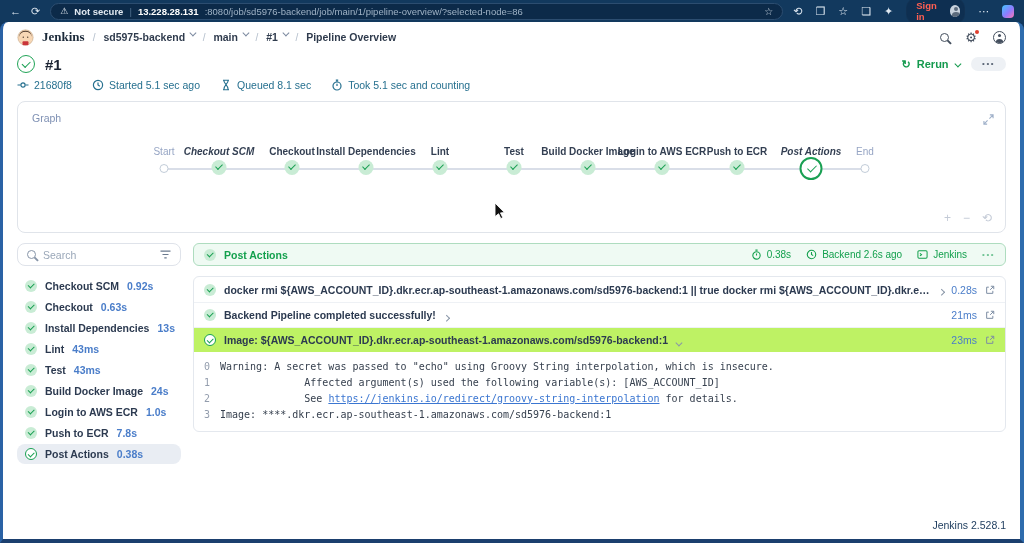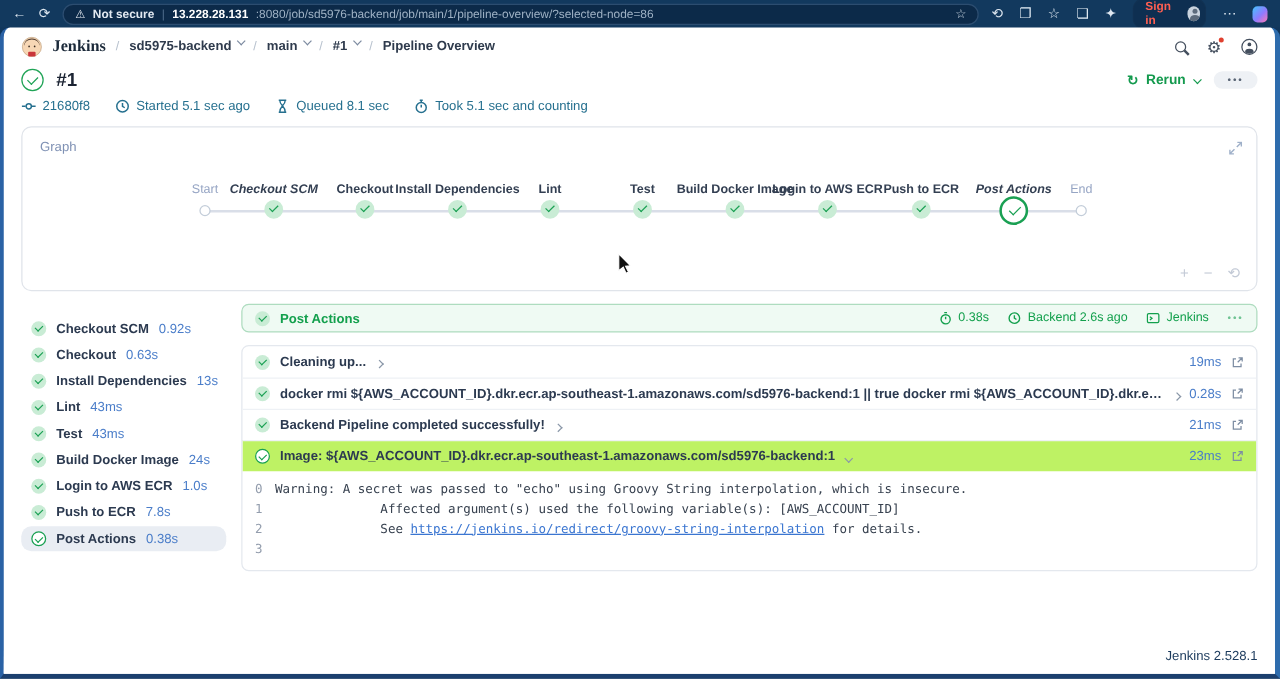--- a/index.html
+++ b/index.html
@@ -84,21 +84,21 @@
   .content-row { display:flex; margin:10px 14px 0; gap:12px; }
   .sidebar { width:164px; flex-shrink:0; }
   .searchbox { border:1px solid #dfe3ea; border-radius:8px; height:23px; display:flex; align-items:center; padding:0 9px; gap:7px; }
   .searchbox .mag { border-color:#8795a8; }
   .searchbox .mag::after { background:#8795a8; }
   .searchbox input { border:none; outline:none; flex:1; min-width:0; font-size:10.5px; color:#3a4656; font-family:inherit; }
   .searchbox input::placeholder { color:#9aa7b8; }
   .stage-list { margin-top:10px; }
   .s-item { display:flex; align-items:center; gap:8px; padding:4px 8px; border-radius:8px; margin-top:1px; }
   .s-name { font-size:10.5px; font-weight:700; color:#2c3a50; white-space:nowrap; }
-  .s-dur { font-size:10.5px; color:#4a7dc9; }
+  .s-dur { font-size:10.5px; color:#4a7dc9;font-weight:bold; }
   .s-item.selected { background:#e9edf3; }
 
   .stage-main { flex:1; min-width:0; }
   .pa-header { height:23px; background:#effaf3; border:1px solid #aedcbf; border-radius:6px; display:flex; align-items:center; padding:0 10px; gap:8px; color:#13a04d; }
   .pa-title { font-size:10.5px; font-weight:700; color:#13a04d; }
   .pa-right { margin-left:auto; display:flex; align-items:center; gap:15px; font-size:10px; color:#13a04d; }
   .pa-mitem { display:flex; align-items:center; gap:5px; }
   .pa-mitem svg { stroke:#13a04d; }
   .pa-more { font-size:8px; letter-spacing:1.5px; color:#6fc393; }
 
@@ -284,20 +284,29 @@
     <div class="zoom-controls">
       <span>+</span>
       <span>−</span>
       <span>⟲</span>
     </div>
   </div>
 
   <div class="content-row">
 
     <aside class="sidebar">
+      <div class="searchbox">
+        <span class="mag"></span>
+        <input type="text" placeholder="Search" style="">
+        <span style="display:inline-flex">
+            <svg width="11" height="9" viewBox="0 0 11 9" stroke="#6b7a8e" stroke-width="1.2" fill="none">
+              <path d="M0.5 1.2h10M2.5 4.5h6M4.3 7.8h2.4"></path>
+            </svg>
+          </span>
+      </div>
       <div class="stage-list">
         <div class="s-item">
             <span class="chk sm"></span>
             <span class="s-name">Checkout SCM</span>
             <span class="s-dur">0.92s</span>
           </div>
         <div class="s-item">
             <span class="chk sm"></span>
             <span class="s-name">Checkout</span>
             <span class="s-dur">0.63s</span>
@@ -370,32 +379,20 @@
                   <path d="M3.2 4.8l1.8 1.4-1.8 1.4"></path>
                 </svg>
               </span>
             <span>Jenkins</span>
           </span>
           <span class="pa-more">•••</span>
         </span>
       </div>
 
       <div class="steps-panel">
-        <div class="step-row">
-          <span class="chk sm"></span>
-          <span class="step-label">Cleaning up...</span>
-          <span class="step-chev"><span class="chev right"></span></span>
-          <span class="step-dur">19ms</span>
-          <span class="ext">
-              <svg width="10" height="10" viewBox="0 0 12 12" fill="none" stroke-width="1.2">
-                <path d="M4.6 2.6H2v7.4h7.4V7"></path>
-                <path d="M7 1.5h3.5V5M10.3 1.7L6.2 5.8"></path>
-              </svg>
-            </span>
-        </div>
         <div class="step-row">
           <span class="chk sm"></span>
           <span class="step-label">docker rmi ${AWS_ACCOUNT_ID}.dkr.ecr.ap-southeast-1.amazonaws.com/sd5976-backend:1 || true docker rmi ${AWS_ACCOUNT_ID}.dkr.ecr.ap-southeast-1.amazonaws.com...</span>
           <span class="step-chev"><span class="chev right"></span></span>
           <span class="step-dur">0.28s</span>
           <span class="ext">
               <svg width="10" height="10" viewBox="0 0 12 12" fill="none" stroke-width="1.2">
                 <path d="M4.6 2.6H2v7.4h7.4V7"></path>
                 <path d="M7 1.5h3.5V5M10.3 1.7L6.2 5.8"></path>
               </svg>
@@ -435,20 +432,21 @@
             <span class="log-text">              Affected argument(s) used the following variable(s): [AWS_ACCOUNT_ID]</span>
           </div>
           <div class="log-line">
             <span class="ln">2</span>
             <span class="log-text">              See </span>
               <span class="log-link">https://jenkins.io/redirect/groovy-string-interpolation</span>
               <span class="log-text"> for details.</span>
           </div>
           <div class="log-line">
             <span class="ln">3</span>
+            <span class="log-text">Image: ****.dkr.ecr.ap-southeast-1.amazonaws.com/sd5976-backend:1</span>
           </div>
         </div>
       </div>
     </main>
   </div>
 
   <div class="footer">Jenkins 2.528.1</div>
 </div>
 
 <span class="cursor">

